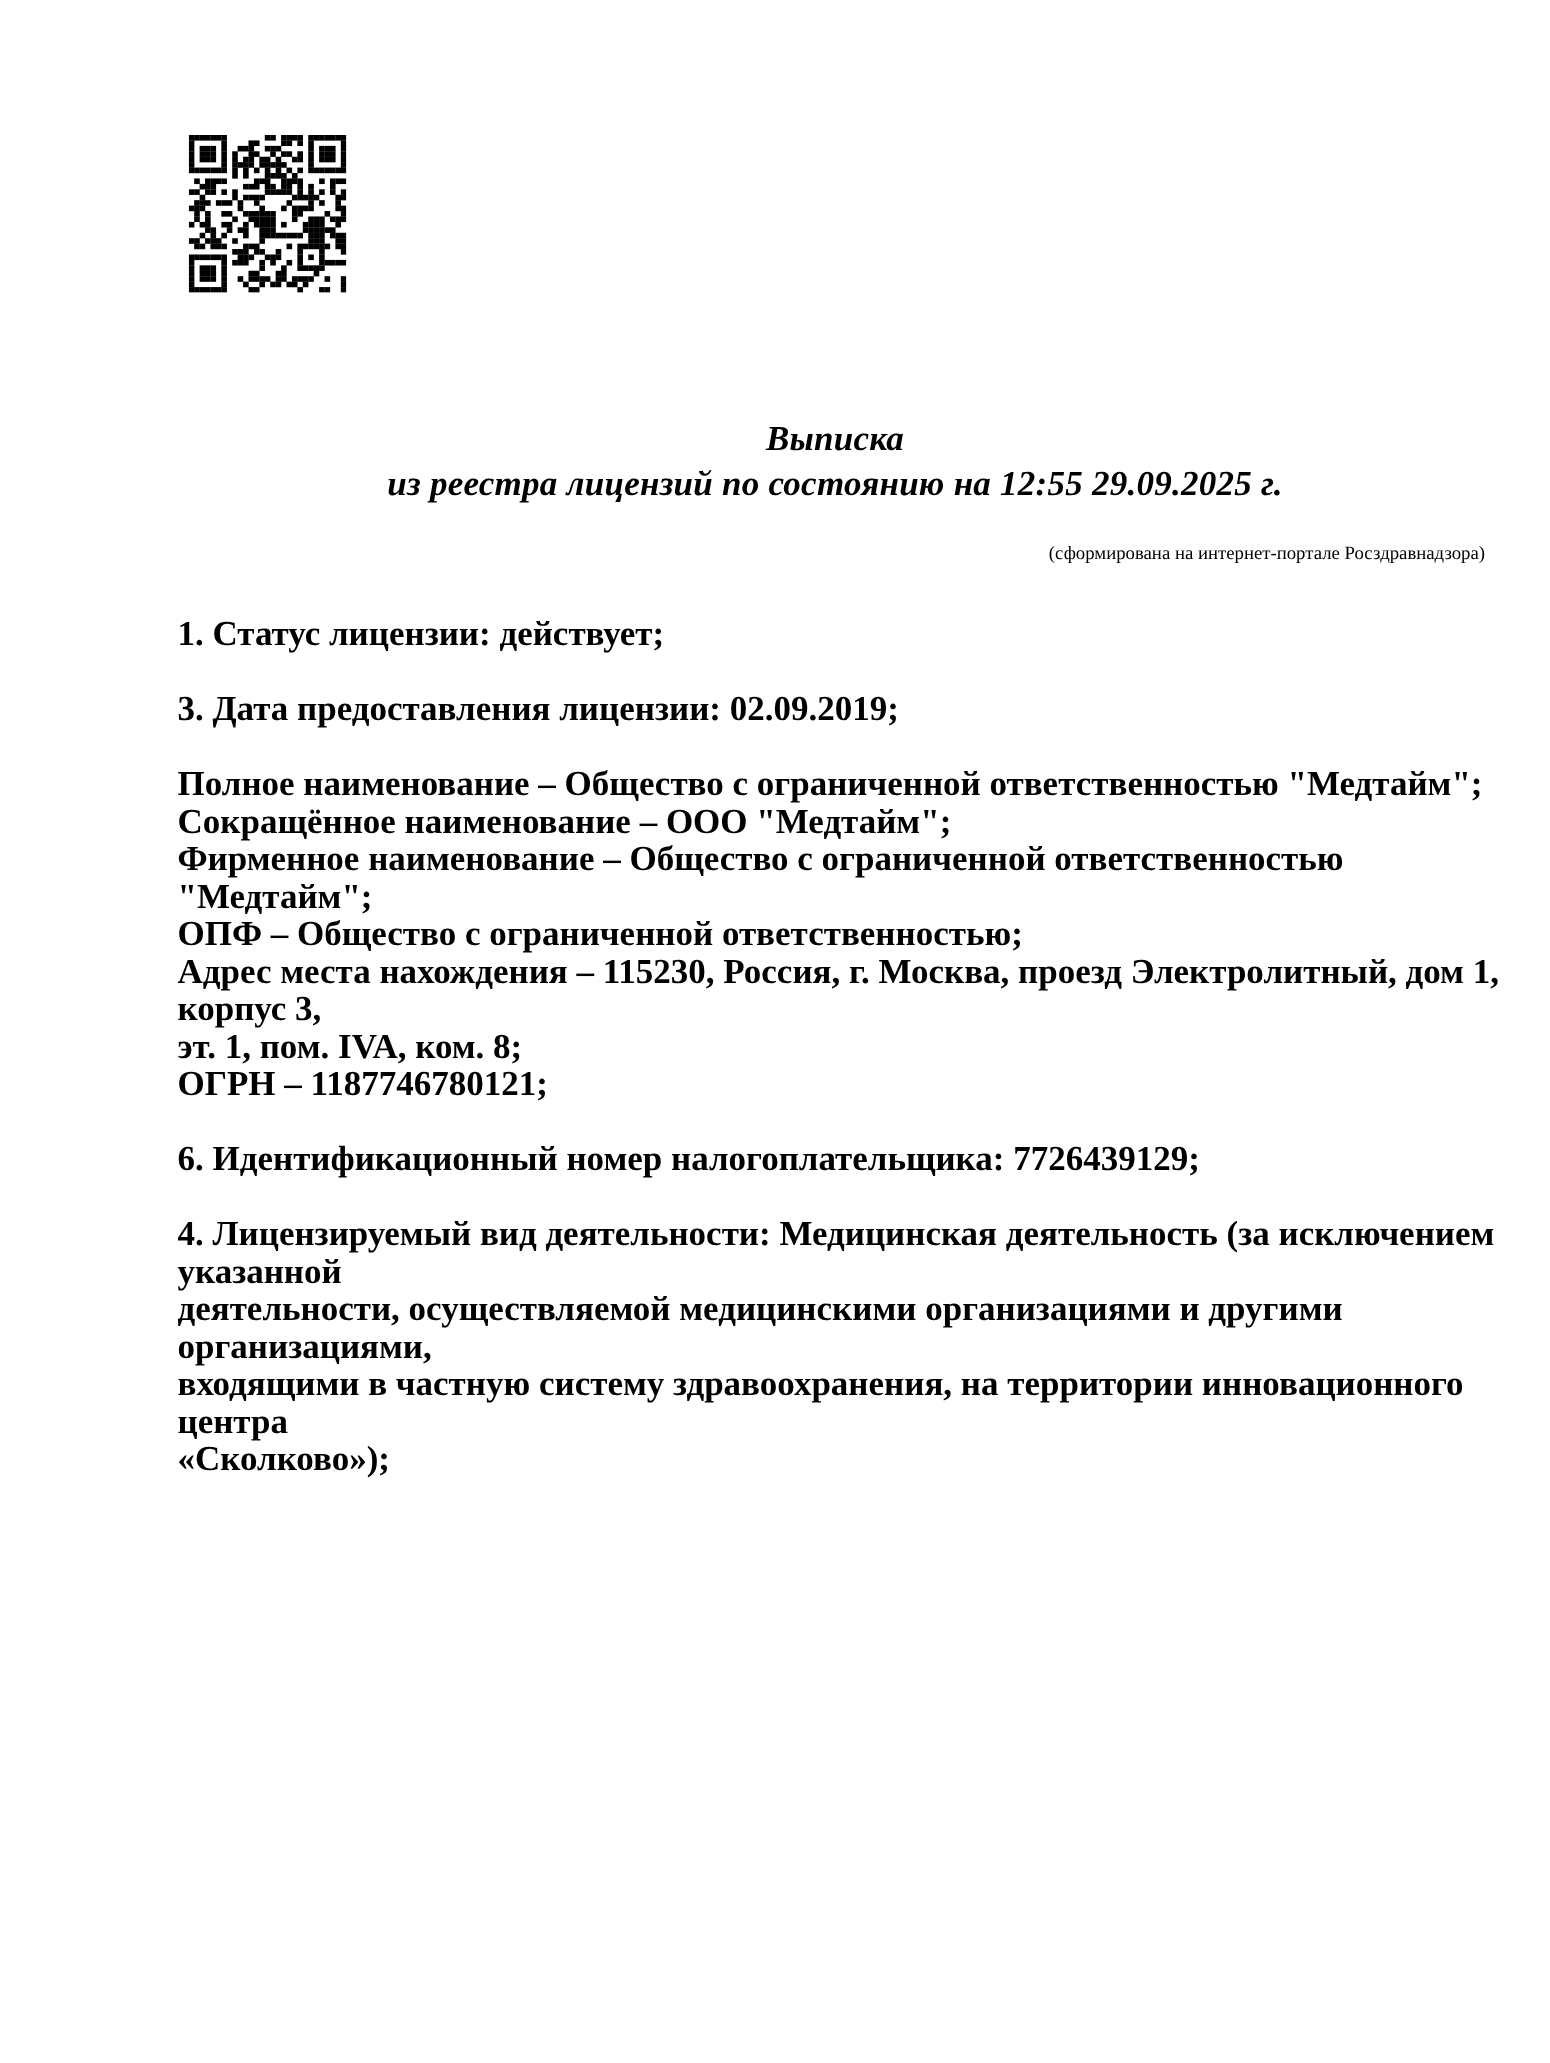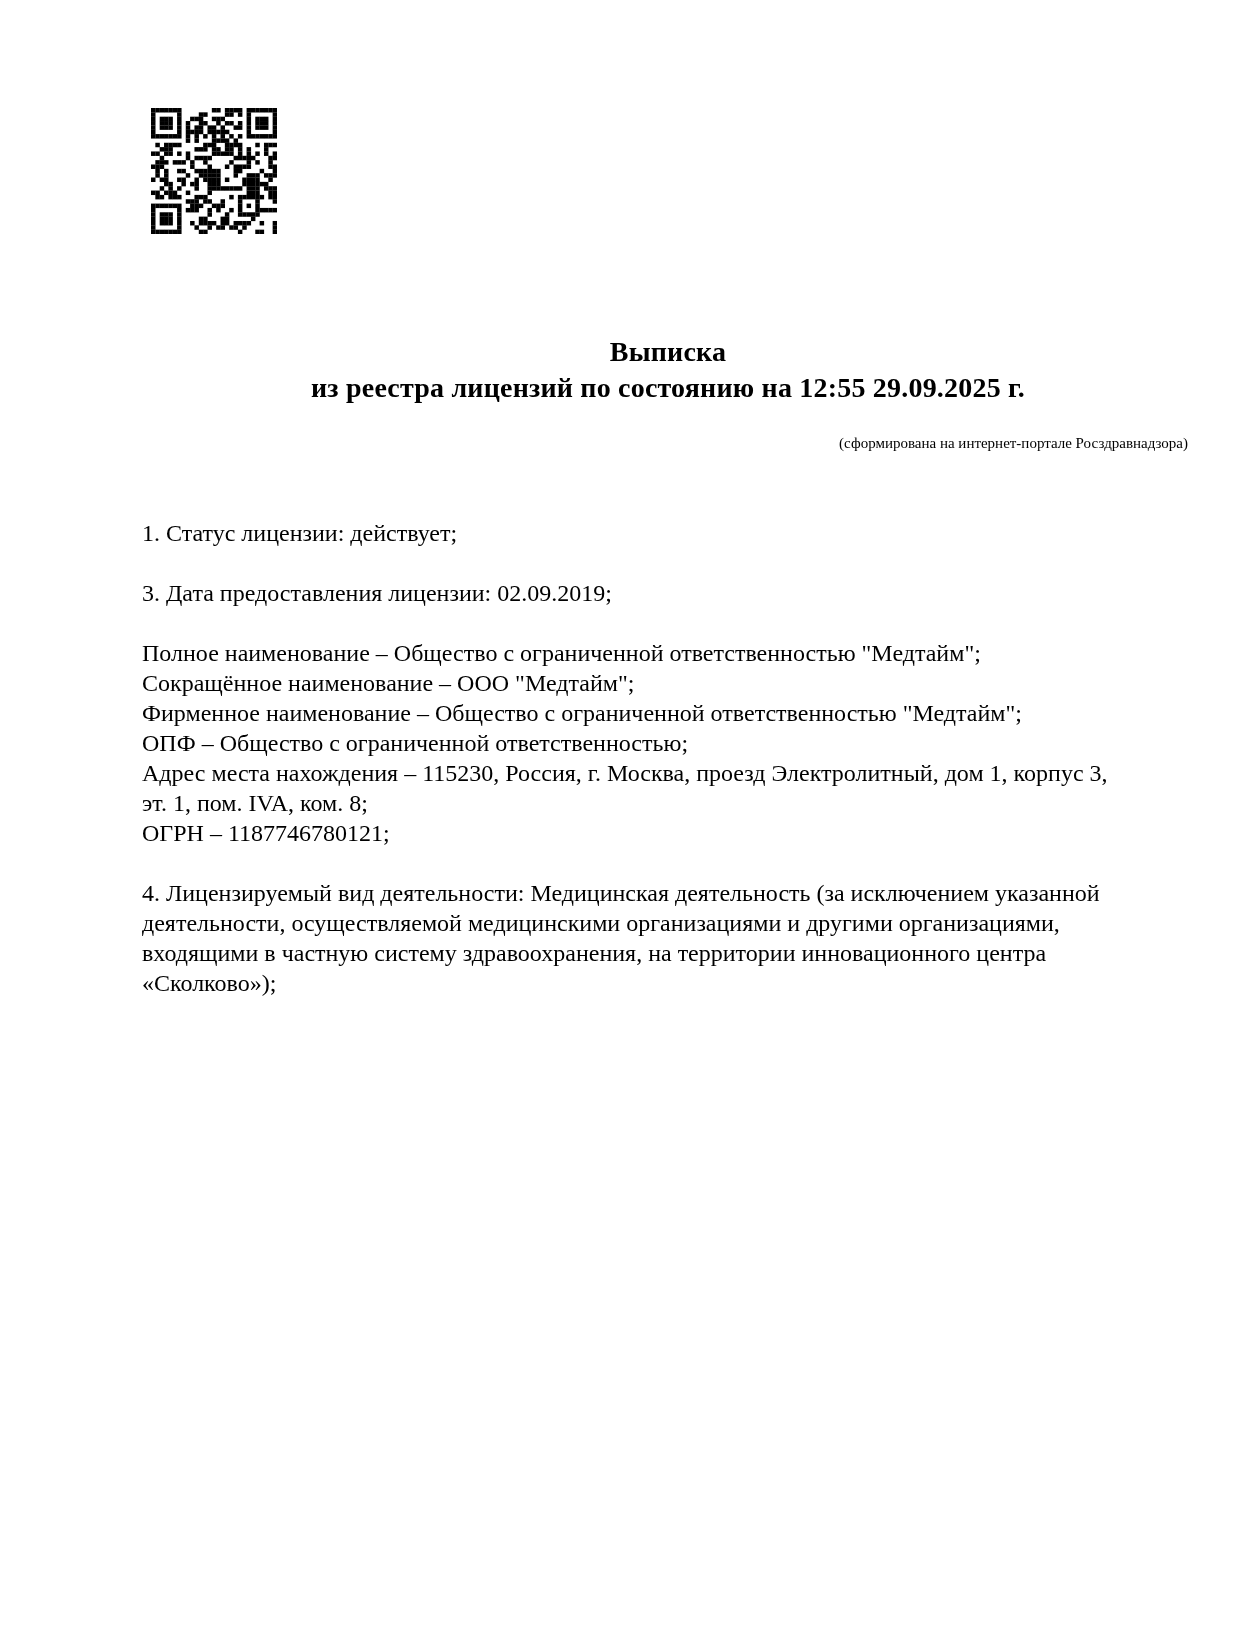--- a/index.html
+++ b/index.html
@@ -9,28 +9,28 @@
     position:relative;overflow:hidden;
   }
   .page{position:absolute;left:0;top:0;width:1240px;height:1650px;background:#ffffff;}
   .qr{position:absolute;left:151px;top:108px;width:126px;height:126px;}
   .qr svg{display:block;width:126px;height:126px;}
   .title-block{
     position:absolute;left:142px;top:334px;width:1052px;
     text-align:center;font-weight:700;font-size:28px;line-height:36px;
     letter-spacing:0.2px;
   }
-  .title-line{display:block;}
+  .title-line{display:block;font-style:italic;}
   .subtitle{
     position:absolute;left:142px;top:430px;width:1046px;
     text-align:right;font-size:15px;line-height:26px;
   }
   .doc-body{
-    position:absolute;left:142px;top:518px;width:1062px;
-    font-size:24px;line-height:30px;
+    position:absolute;left:142px;top:493px;width:1062px;
+    font-size:28px;line-height:30px;font-weight:bold;
   }
   .doc-body p{margin:0 0 30px 0;white-space:pre-line;}
 </style>
 </head>
 <body>
 
 <div class="page">
 
   <div class="qr">
     <svg id="qr-svg" viewBox="0 0 126 126" xmlns="http://www.w3.org/2000/svg" fill="#000000">
@@ -458,19 +458,20 @@
   <div class="doc-body">
     <p>1. Статус лицензии: действует;</p>
     <p>3. Дата предоставления лицензии: 02.09.2019;</p>
     <p>Полное наименование – Общество с ограниченной ответственностью "Медтайм";
 Сокращённое наименование – ООО "Медтайм";
 Фирменное наименование – Общество с ограниченной ответственностью "Медтайм";
 ОПФ – Общество с ограниченной ответственностью;
 Адрес места нахождения – 115230, Россия, г. Москва, проезд Электролитный, дом 1, корпус 3,
 эт. 1, пом. IVA, ком. 8;
 ОГРН – 1187746780121;</p>
+    <p>6. Идентификационный номер налогоплательщика: 7726439129;</p>
     <p>4. Лицензируемый вид деятельности: Медицинская деятельность (за исключением указанной
 деятельности, осуществляемой медицинскими организациями и другими организациями,
 входящими в частную систему здравоохранения, на территории инновационного центра
 «Сколково»);</p>
   </div>
 
 </div>
 
 </body></html>

